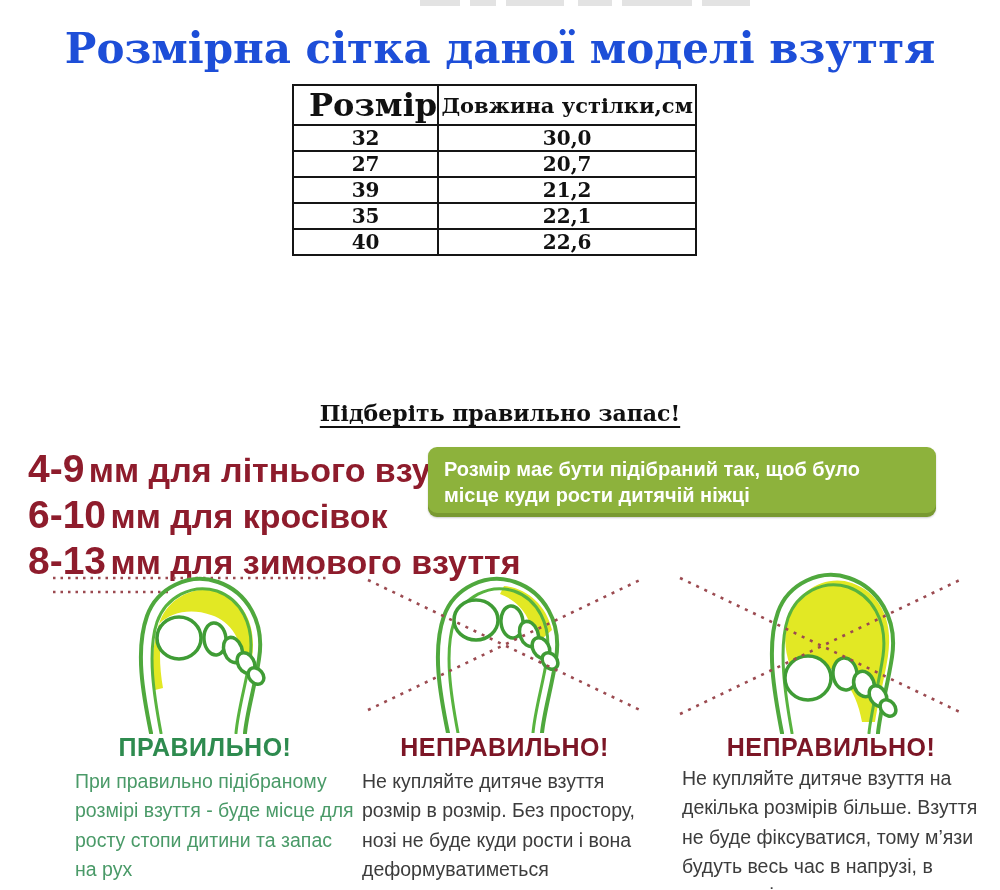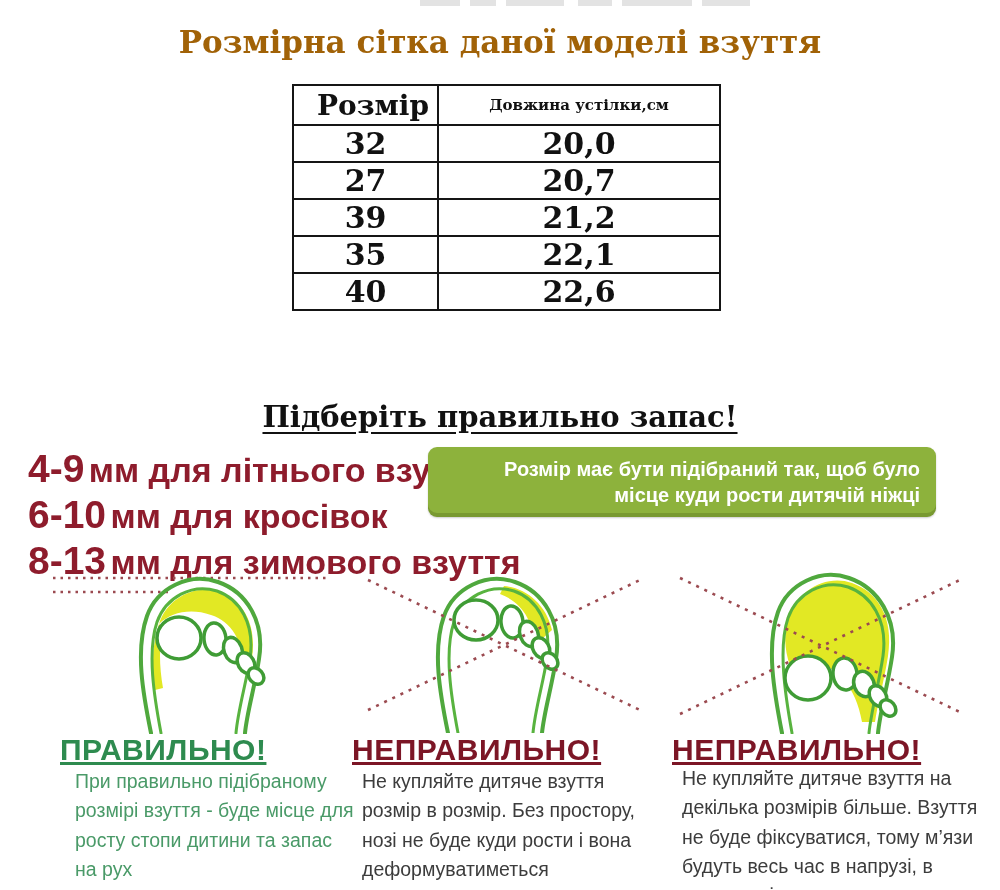--- a/index.html
+++ b/index.html
@@ -7,57 +7,57 @@
   #page {
     position:relative; width:1000px; height:890px; background:#fff;
     font-family:"Liberation Sans", sans-serif; overflow:hidden;
   }
   
   .top-remnant { position:absolute; top:0; left:420; height:6px; }
   .top-remnant span { display:inline-block; height:6px; background:#e3e3e3; margin-right:10px; vertical-align:top; }
 
   #main-title {
     position:absolute; top:24px; left:0; width:1000px; text-align:center;
-    font-family:"DejaVu Serif", serif; font-weight:bold; font-size:31px; color:#a16207;
+    font-family:"DejaVu Serif", serif; font-weight:bold; font-size:42px; color:#1d4ed8;
   }
 
   #size-table {
     position:absolute; top:84px; left:292px; border-collapse:collapse;
     font-family:"DejaVu Serif", serif; font-weight:bold; color:#111;
   }
   #size-table td, #size-table th { border:2px solid #151515; text-align:center; padding:0; }
-  #size-table th.col-size  { width:145px; height:40px; font-size:28px;padding-left:15px; }
-  #size-table th.col-len   { width:282px; font-size:15px; }
-  #size-table td { height:24px; font-size:30px; }
+  #size-table th.col-size  { width:145px; height:40px; font-size:32px;padding-left:15px; }
+  #size-table th.col-len   { width:258px; font-size:21px; }
+  #size-table td { height:24px; font-size:20px; }
 
   #fit-heading {
     position:absolute; top:400px; left:0; width:1000px; text-align:center;
-    font-family:"DejaVu Serif", serif; font-weight:bold; font-size:29px; color:#111;
+    font-family:"DejaVu Serif", serif; font-weight:bold; font-size:22px; color:#111;
     text-decoration:underline; text-underline-offset:5px;
   }
 
   #allowances { position:absolute; top:450px; left:28px; width:400px; color:#8e1c2c; font-weight:bold; }
   .allowance-line { line-height:38px; white-space:nowrap; }
   .allowance-value { font-size:39px; }
   .allowance-label { font-size:34px; }
 
   #note-box {
     position:absolute; top:447px; left:428px; width:508px; min-height:66px;
     background:#8db23c; border-radius:9px; padding:9px 16px;
     box-shadow:inset 0 -4px 0 rgba(60,80,10,.25), 0 1px 2px rgba(0,0,0,.2);
-    color:#fff; font-weight:bold; font-size:20px; line-height:1.3; text-align:right;
+    color:#fff; font-weight:bold; font-size:20px; line-height:1.3; text-align:left;
     display:flex; align-items:center; justify-content:center;
   }
 
   .diagram { position:absolute; }
   #diagram-1 { top:562px; left:45px; }
   #diagram-2 { top:558px; left:362px; }
   #diagram-3 { top:556px; left:672px; }
 
-  .verdict { position:absolute; font-weight:bold; font-size:30px; letter-spacing:.5px;text-decoration:underline; }
+  .verdict { position:absolute; font-weight:bold; font-size:25px; text-align:center; letter-spacing:.5px; }
   #verdict-1 { top:733px; left:60px;  width:290px; color:#2e8b4f; }
   #verdict-2 { top:733px; left:352px; width:305px; color:#7c1626; }
   #verdict-3 { top:733px; left:672px; width:318px; color:#7c1626; }
 
   .explain { position:absolute; font-size:19.5px; line-height:1.5; }
   #explain-1 { top:767px; left:75px;  width:280px; color:#4a9a68; }
   #explain-2 { top:767px; left:362px; width:300px; color:#3c3c3c; }
   #explain-3 { top:764px; left:682px; width:312px; color:#3c3c3c; }
 
   svg .shoe { fill:none; stroke:#4fa83d; stroke-width:4; stroke-linecap:round; }
@@ -80,21 +80,21 @@
   <div id="main-title">Розмірна сітка даної моделі взуття</div>
 
   <table id="size-table">
     <tbody>
         <tr>
       <th class="col-size">Розмір</th>
       <th class="col-len">Довжина устілки,см</th>
     </tr>
     <tr>
       <td>32</td>
-      <td>20,0</td>
+      <td>30,0</td>
     </tr>
     <tr>
       <td>27</td>
       <td>20,7</td>
     </tr>
     <tr>
       <td>39</td>
       <td>21,2</td>
     </tr>
     <tr>

